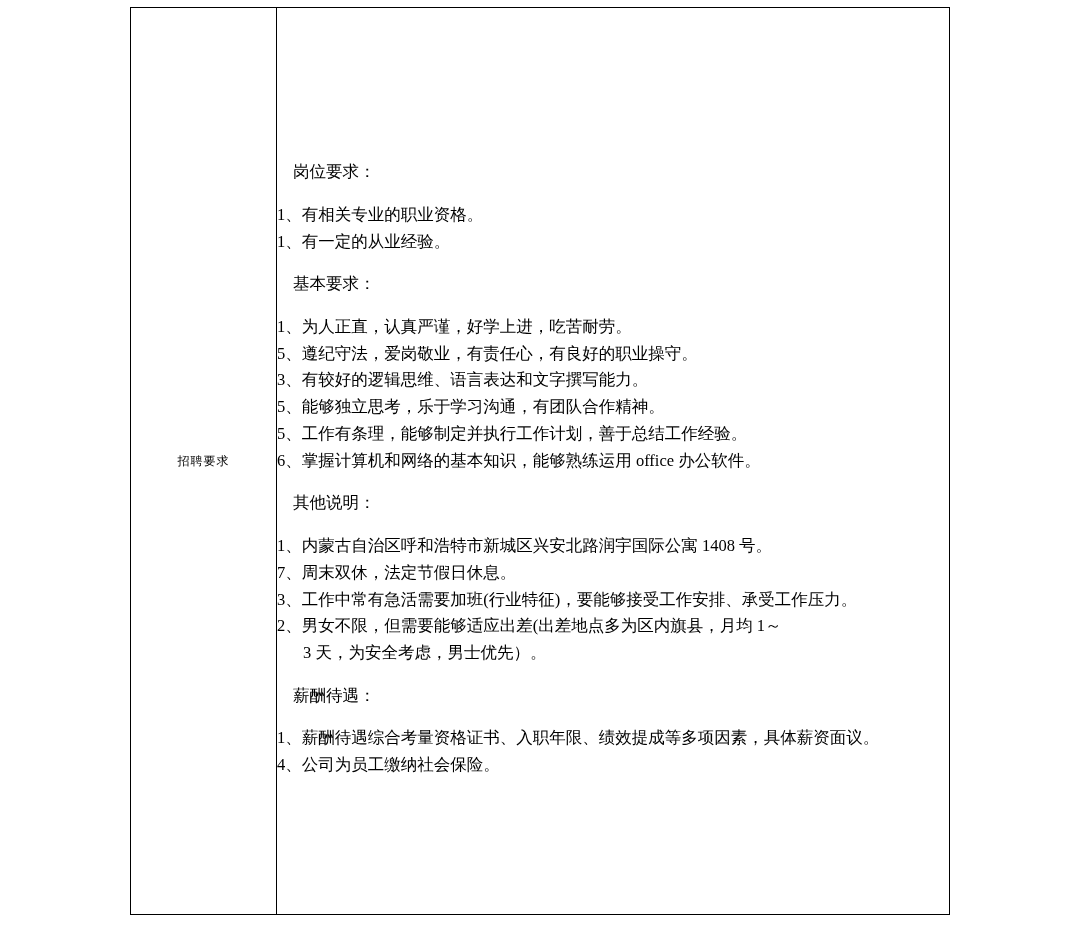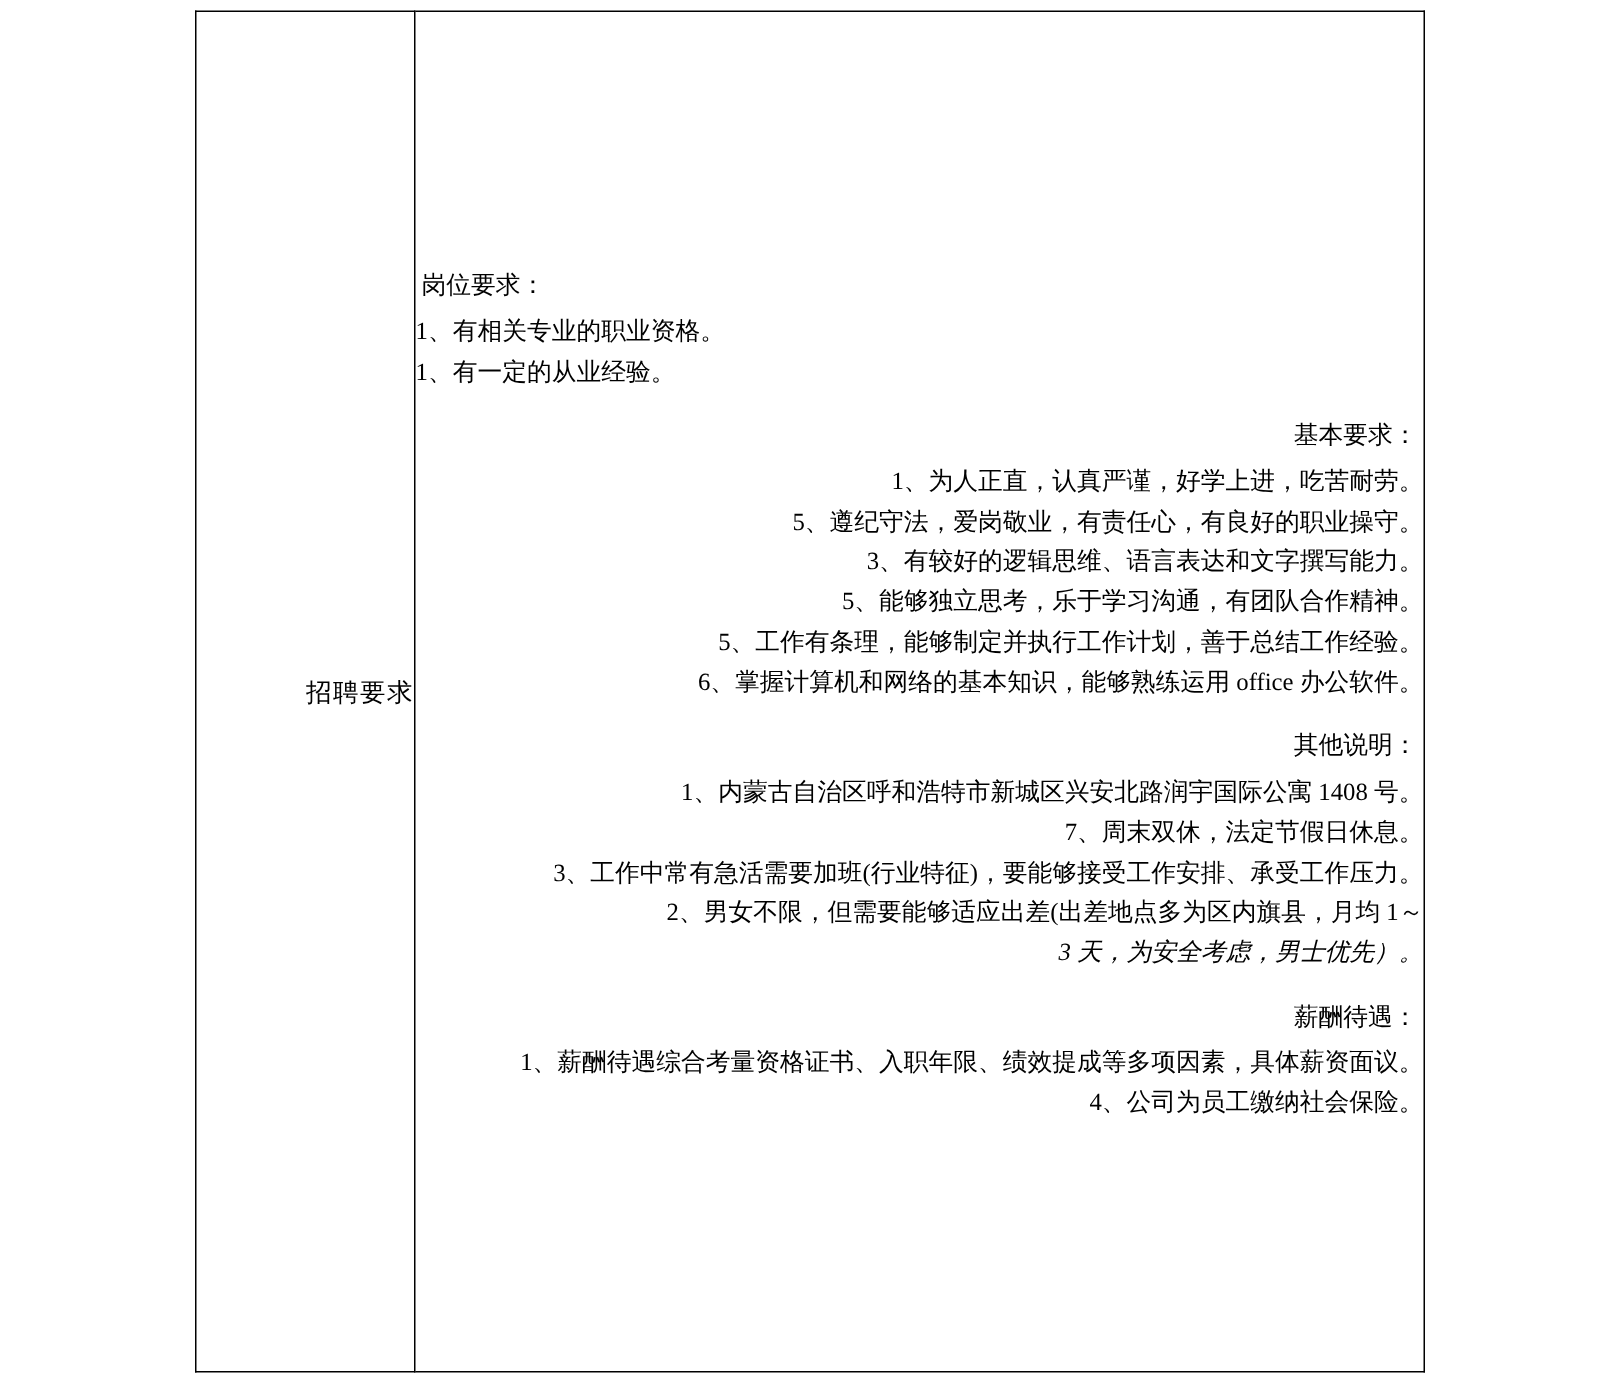--- a/index.html
+++ b/index.html
@@ -29,51 +29,49 @@
     height: 908px;
     table-layout: fixed;
   }
   table.doc-table td {
     border: 1px solid #000000;
     vertical-align: middle;
     padding: 0;
   }
   td.label-cell {
     width: 145px;
-    text-align: right;
+    text-align: center;
     vertical-align: middle;
-    font-size: 17px;
+    font-size: 12px;
     letter-spacing: 1px;
   }
   td.content-cell {
     vertical-align: middle;
     padding: 0 14px 0 14px;
   }
   .content-inner {
     font-size: 16.5px;
     line-height: 1.62;
   }
   .block {
     margin: 0;
   }
   .block + .block {
     margin-top: 16px;
-    text-align: right;
   }
   .heading {
-    margin: 4px;
+    margin: 16px;
     white-space: pre;
   }
   .line {
     margin: 0;
     white-space: normal;
   }
   .line.continuation-indent {
     padding-left: 26px;
-    font-style: italic;
   }
 </style>
 </head>
 <body>
 
 <div class="page">
   <table class="doc-table">
     <tbody>
         <tr>
       <td class="label-cell">

